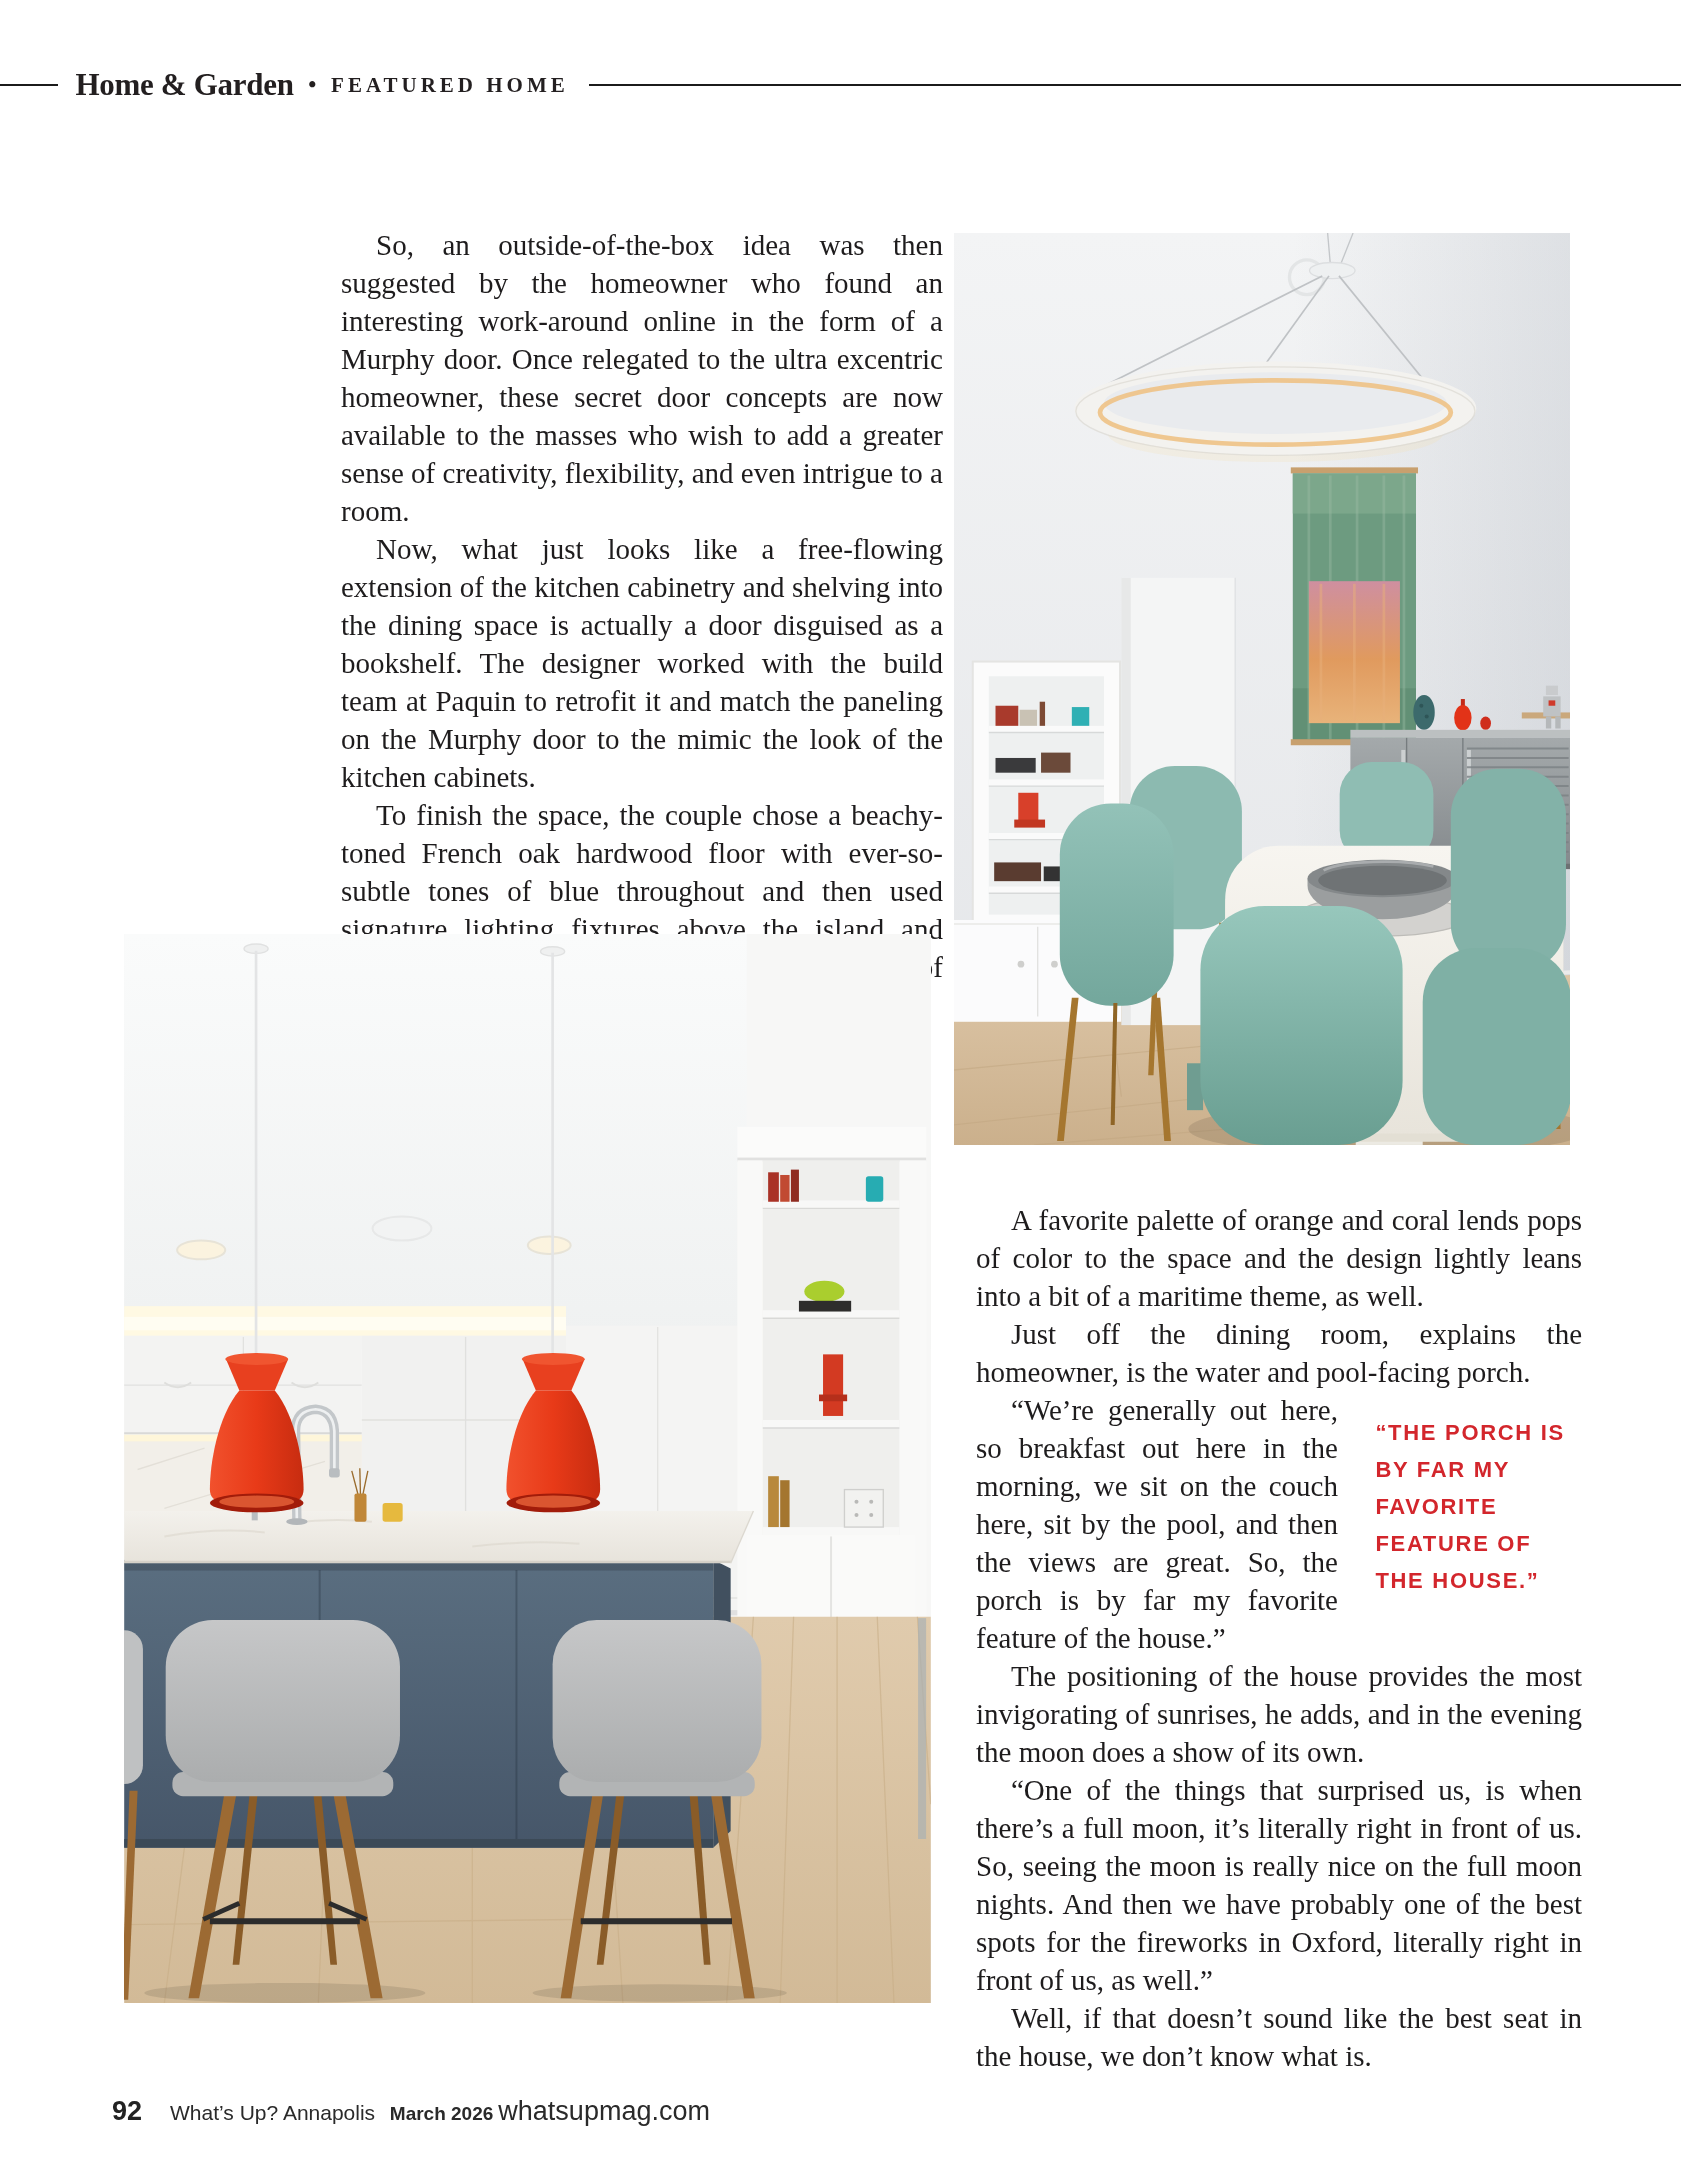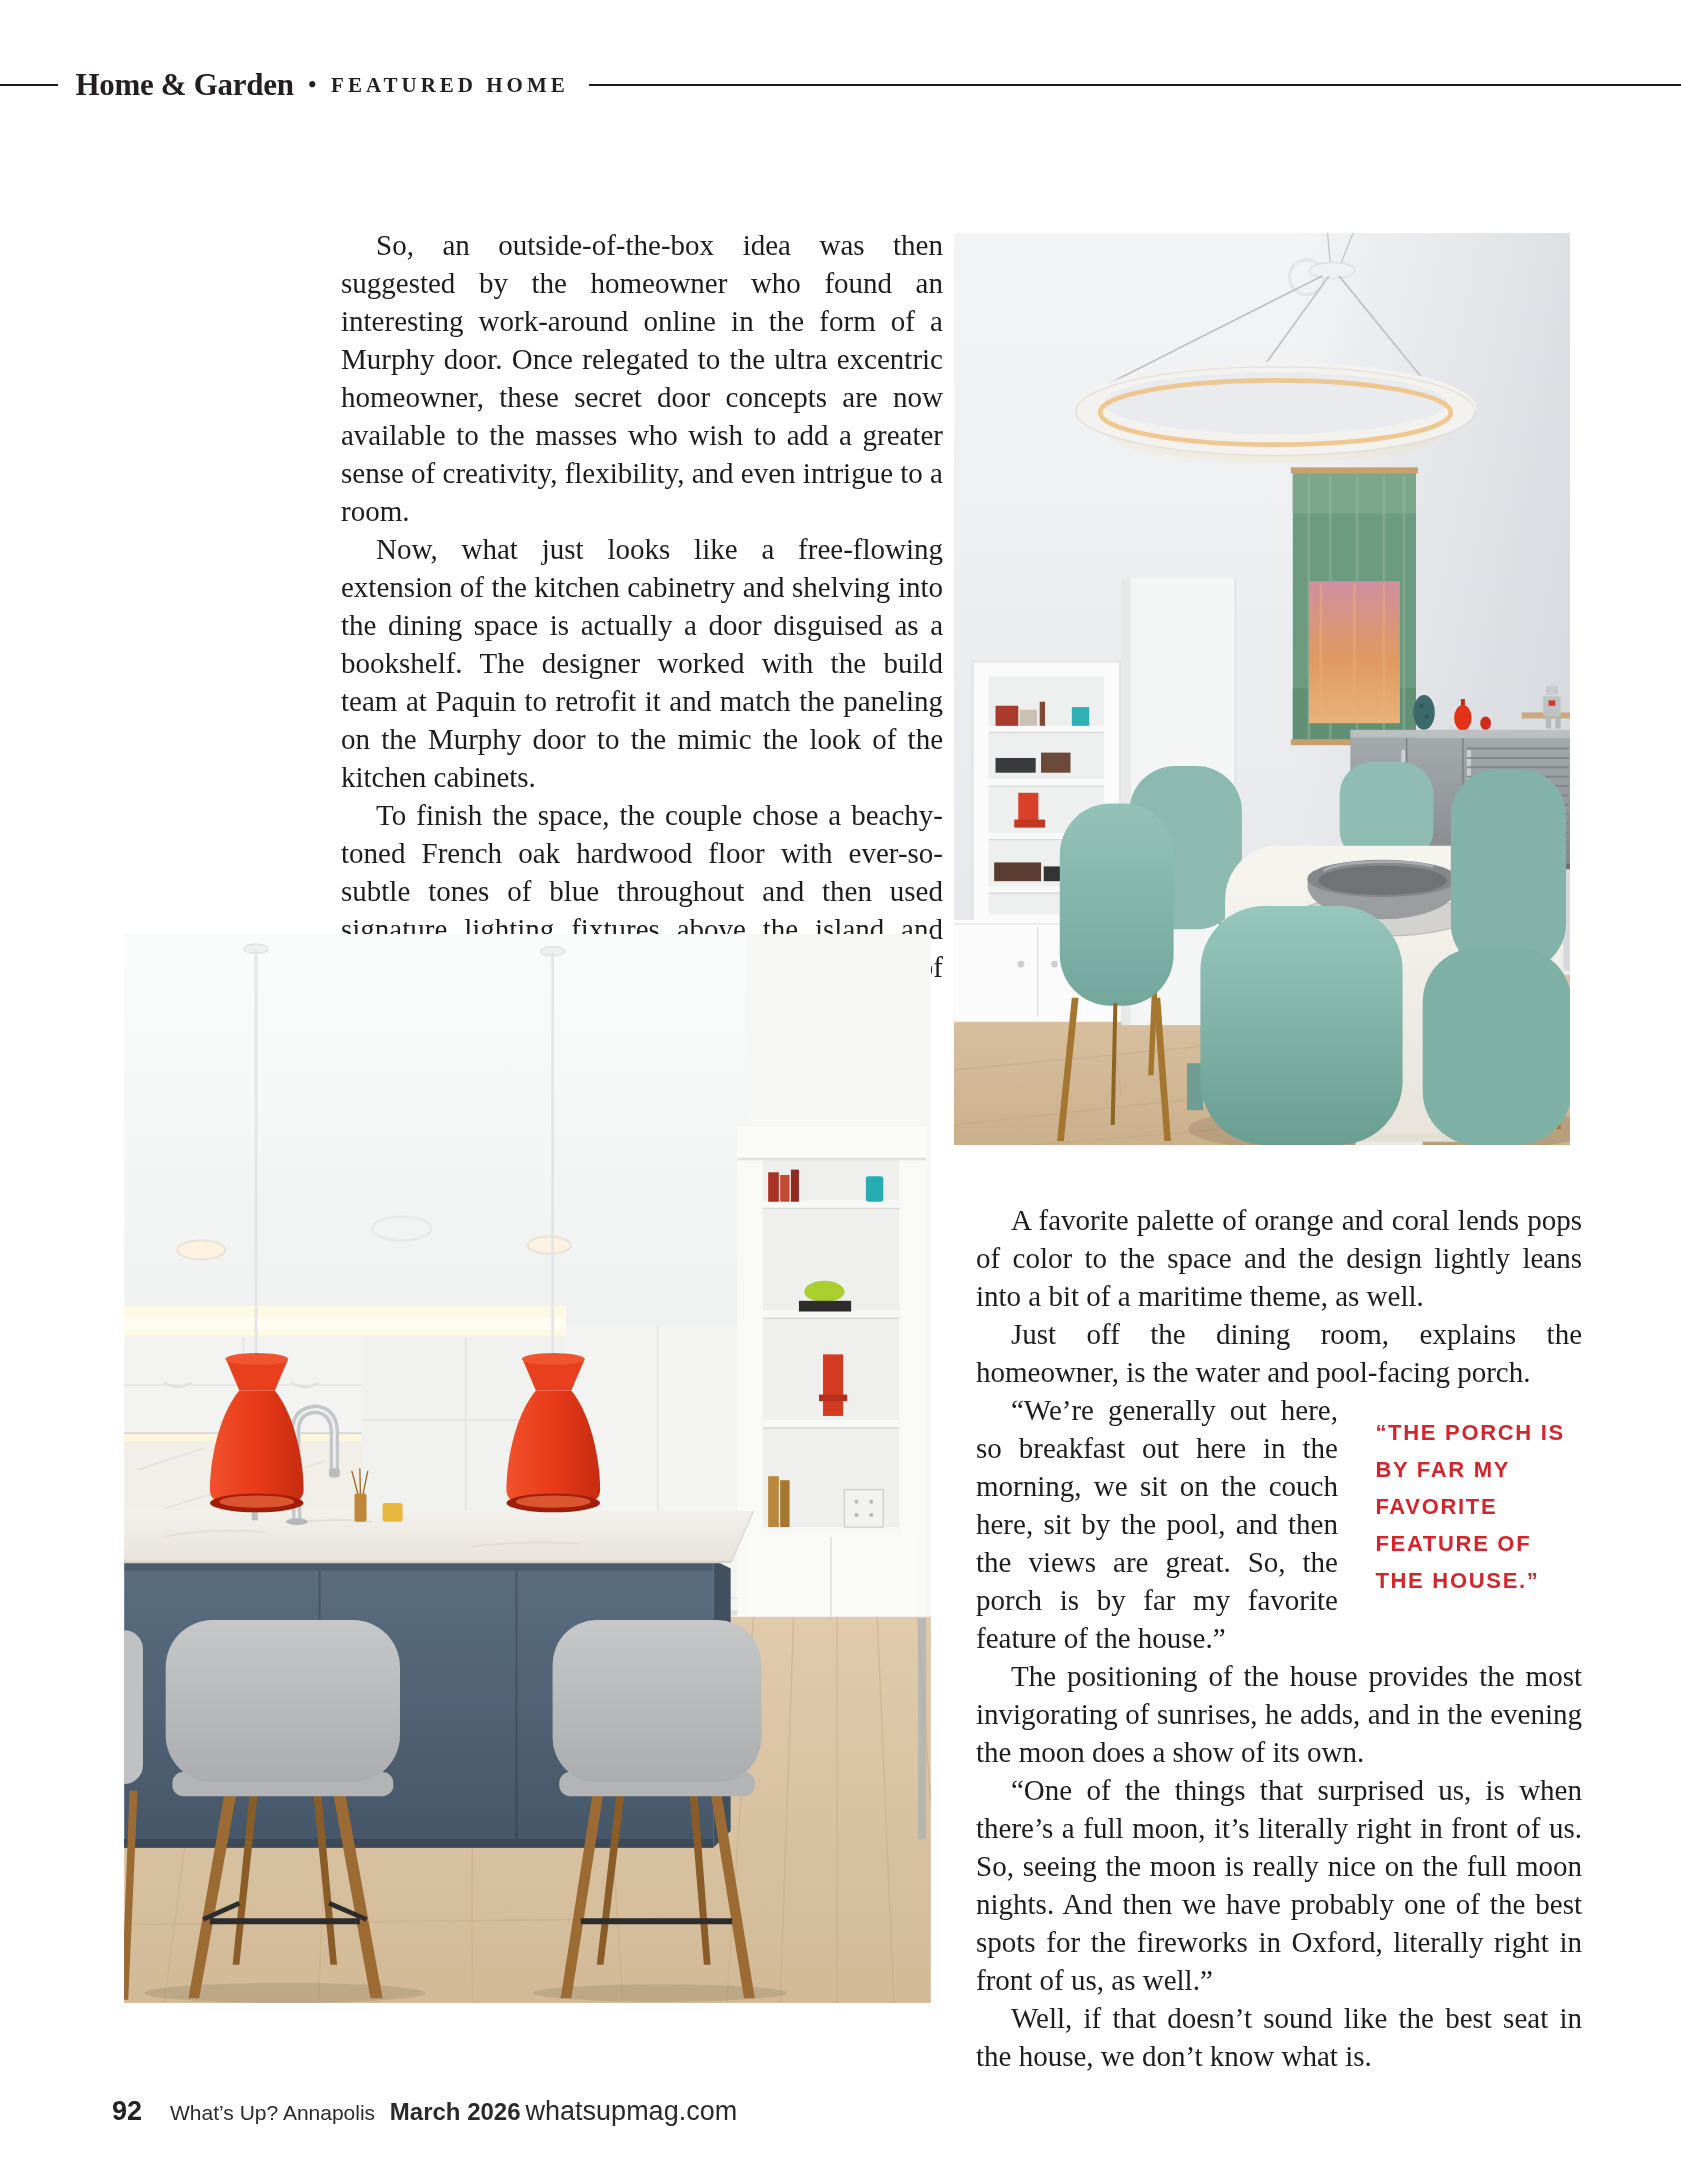--- a/index.html
+++ b/index.html
@@ -30,21 +30,21 @@
   
   .photo{position:absolute;display:block;}
   #dining-photo{left:954px;top:233px;}
   #kitchen-photo{left:124px;top:934px;}
 
   
   .footer{position:absolute;left:112px;top:2096px;display:flex;align-items:baseline;
           font-family:Liberation Sans, sans-serif;color:#2a2a2a;}
   .page-num{font-size:27px;font-weight:bold;color:#232323;}
   .mag{font-size:21px;margin-left:28px;}
-  .issue{font-size:24px;font-weight:bold;margin-left:14.7px;}
+  .issue{font-size:19px;font-weight:bold;margin-left:14.7px;}
   .site{font-size:27px;margin-left:5px;}
 </style>
 </head>
 <body>
 
 <div class="page">
 
   <header class="header">
     <span class="rule rule-left"></span>
     <span class="brand">Home &amp; Garden</span>

